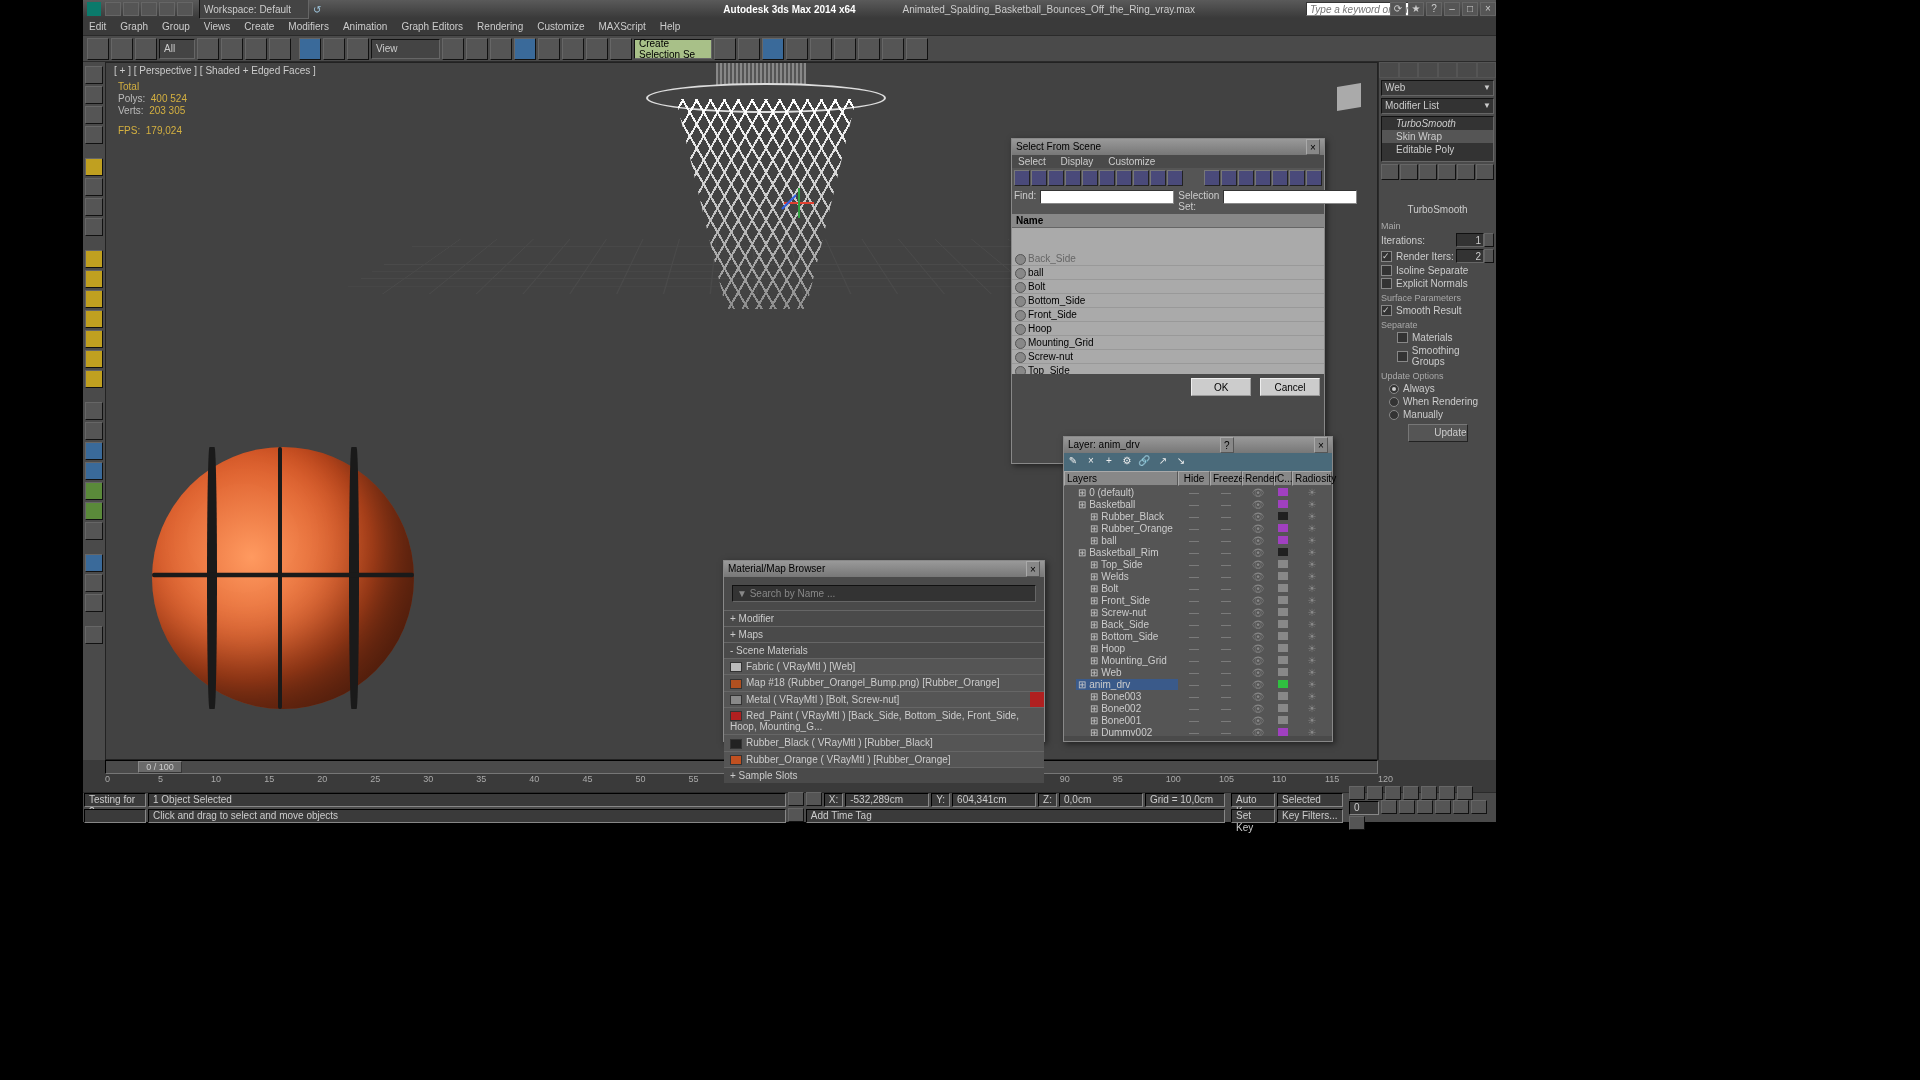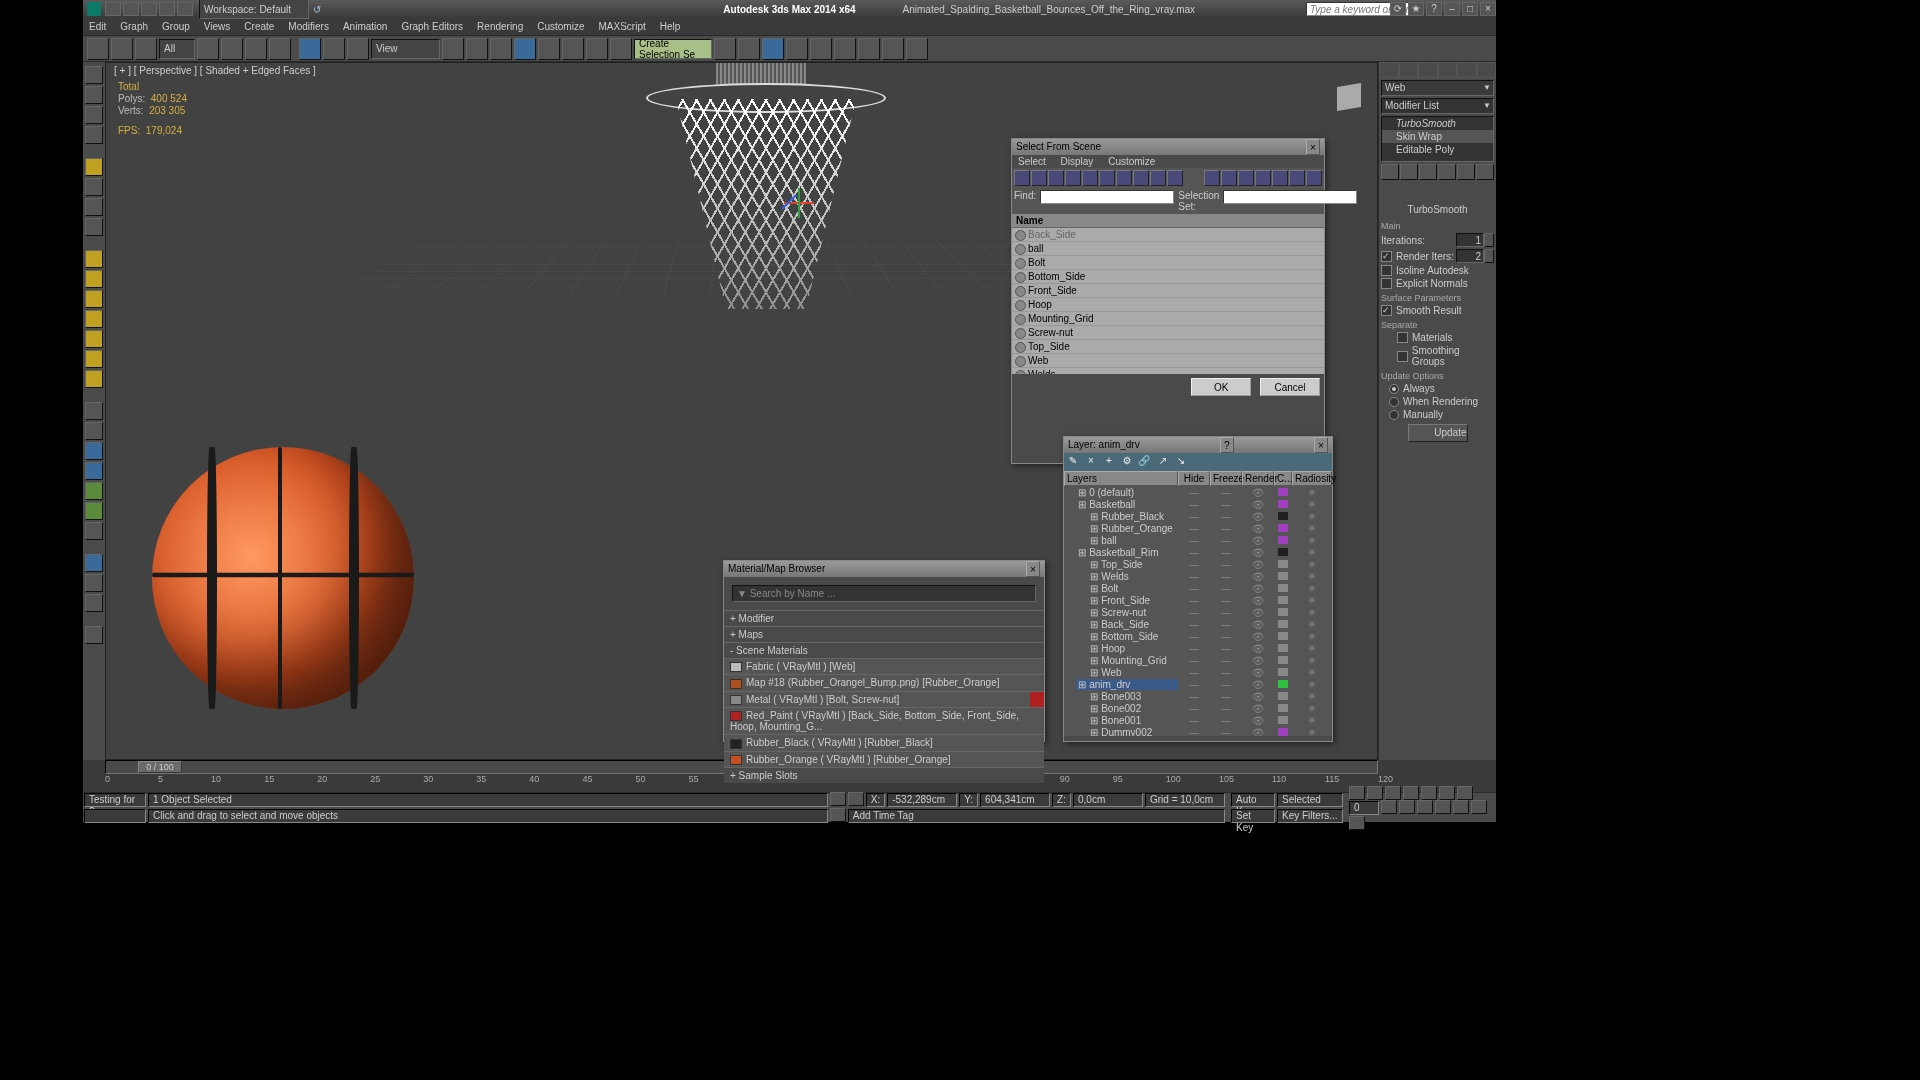--- a/index.html
+++ b/index.html
@@ -79,38 +79,38 @@
 .rollout .radio.on::after{content:""; display:block; width:4px; height:4px; background:#ccc; border-radius:50%; margin:2px; }
 .rbtn { margin:4px auto; width:60px; height:18px; background:#555; border:1px outset #777; text-align:right; line-height:16px; color:#ccc; }
 .timeline { position:absolute; left:22px; right:118px; bottom:32px; height:30px; background:#3a3a3a; }
 .timeline .slider { height:14px; background:#4a4a4a; position:relative; border:1px inset #222; }
 .timeline .knob { position:absolute; left:32px; top:0; width:44px; height:12px; background:#6a6a6a; border:1px outset #888; text-align:center; font-size:9px; line-height:10px; }
 .timeline .ruler { height:14px; position:relative; background:#3a3a3a; }
 .timeline .tick { position:absolute; top:0; font-size:9px; color:#aaa; }
 .status { position:absolute; left:0; right:0; bottom:0; height:30px; background:#4a4a4a; border-top:1px solid #2a2a2a; display:flex; align-items:center; }
 .status .cell { border:1px inset #333; height:14px; padding:0 4px; margin:1px; background:#3a3a3a; line-height:12px; }
 .status .left { width:62px; }
-.status .coord { width:70px; }
+.status .coord { width:84px; }
 .status .tbtn2 { width:16px; height:14px; background:#555; border:1px outset #666; margin:0 1px; }
 
 .dialog { position:absolute; background:#4a4a4a; border:1px solid #888; box-shadow:2px 2px 6px rgba(0,0,0,0.5); }
 .dialog .dtitle { height:16px; background:linear-gradient(#999,#777); color:#000; padding:0 4px; line-height:16px; display:flex; }
 .dialog .dtitle .x { margin-left:auto; width:14px; text-align:center; background:#888; border:1px outset #aaa; }
 .selscene { left:928px; top:138px; width:314px; height:326px; }
 .selscene .menurow { background:#4a4a4a; padding:1px 6px; }
 .selscene .menurow span{ margin-right:12px; }
 .selscene .iconrow { background:#555; padding:2px; display:flex; gap:1px; }
 .selscene .iconrow span{ width:16px; height:16px; background:#4a4a7a; border:1px outset #777; }
 .selscene .findrow { display:flex; padding:2px; gap:4px; background:#555; }
 .selscene .findrow input{ flex:1; height:14px; background:#fff; border:1px inset #888; }
 .selscene .list { background:#aaa; height:160px; overflow:hidden; }
 .selscene .list .lhdr { background:#888; color:#000; padding:1px 4px; font-weight:bold; border-bottom:1px solid #666; }
 .selscene .list .litem { padding:1px 4px 1px 16px; color:#000; border-bottom:1px solid #999; position:relative; }
 .selscene .list .litem::before{content:""; position:absolute; left:3px; top:2px; width:9px; height:9px; background:#888; border-radius:50%; border:1px solid #555;}
-.selscene .list .litem.gray { color:#666; }
+.selscene .list .litem.gray { color:#666;margin-top:24px; }
 .selscene .btnrow { text-align:right; padding:4px; }
 .selscene .btnrow button{ width:60px; height:18px; margin-left:6px; background:#ccc; border:1px outset #eee; }
 .layerdlg { left:980px; top:436px; width:270px; height:306px; }
 .layerdlg .ltoolbar { background:#4a6a7a; height:18px; display:flex; gap:4px; padding:2px; }
 .layerdlg .ltoolbar span{ width:14px; height:14px; color:#eee; text-align:center; }
 .layerdlg .lhdr { display:flex; background:#888; color:#000; font-size:9px; }
 .layerdlg .lhdr span{ border:1px outset #aaa; padding:1px 2px; }
 .layerdlg .lhdr .cname{ flex:1; }
 .layerdlg .lhdr .cc{ width:32px; text-align:center; }
 .layerdlg .lbody { background:#555; height:250px; overflow:hidden; }
@@ -297,21 +297,21 @@
           <span class="spin"></span>
         </div>
       <div class="row">
           <span class="chk on"></span>
           <span style="flex:1">Render Iters:</span>
           <input type="text" value="2" style="">
           <span class="spin"></span>
         </div>
       <div class="row">
           <span class="chk"></span>
-          <span>Isoline Autodesk</span>
+          <span>Isoline Separate</span>
         </div>
       <div class="row">
           <span class="chk"></span>
           <span>Explicit Normals</span>
         </div>
       <div class="hdr">Surface Parameters</div>
       <div class="row">
           <span class="chk on"></span>
           <span>Smooth Result</span>
         </div>

